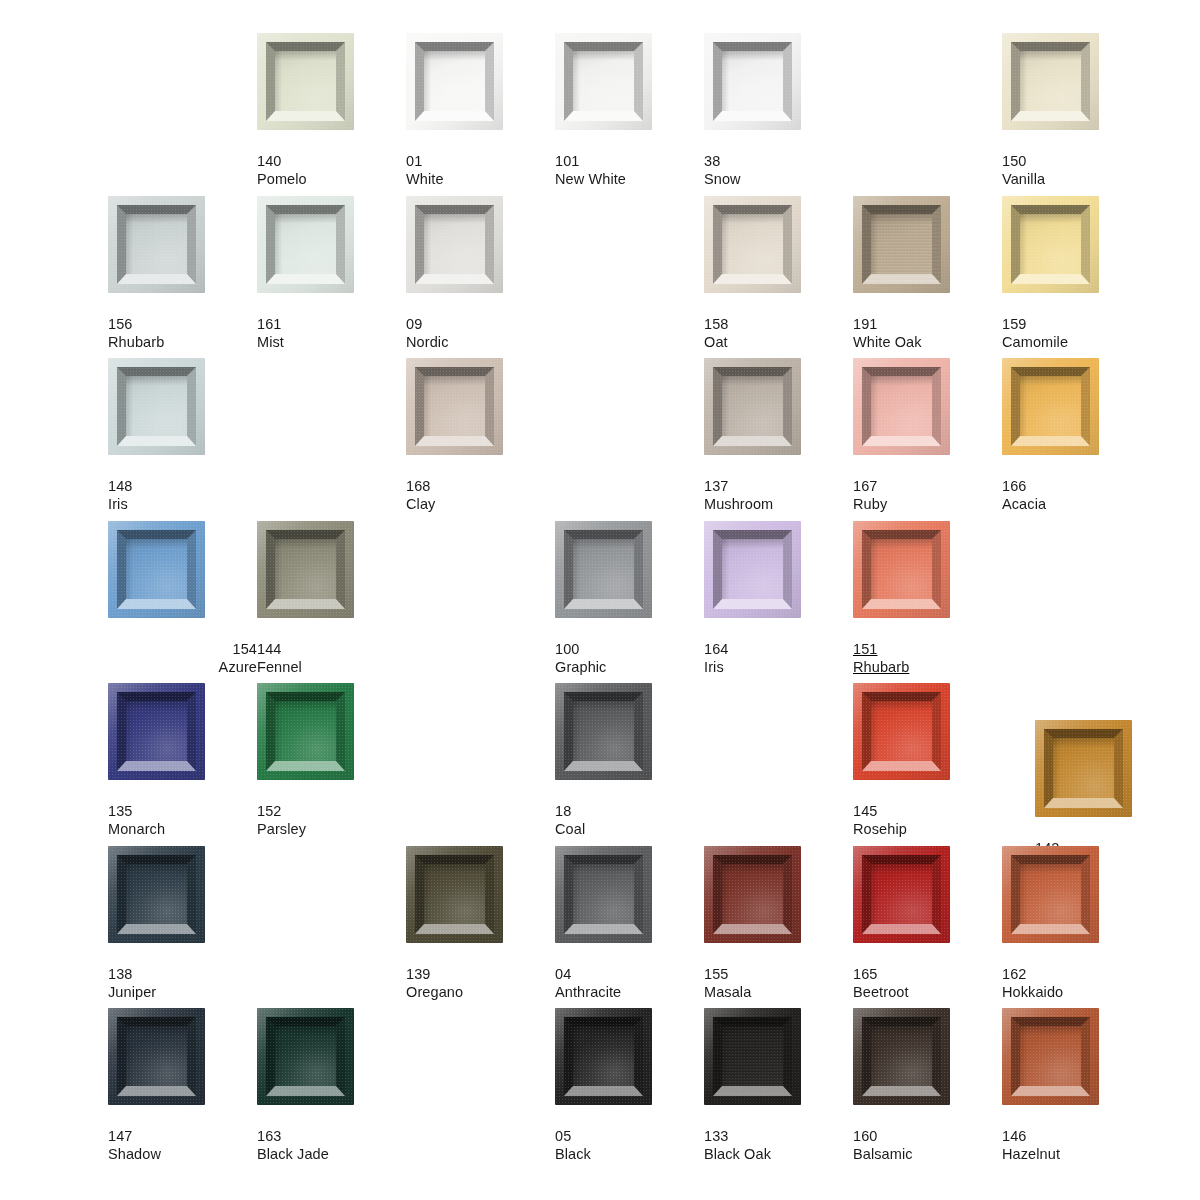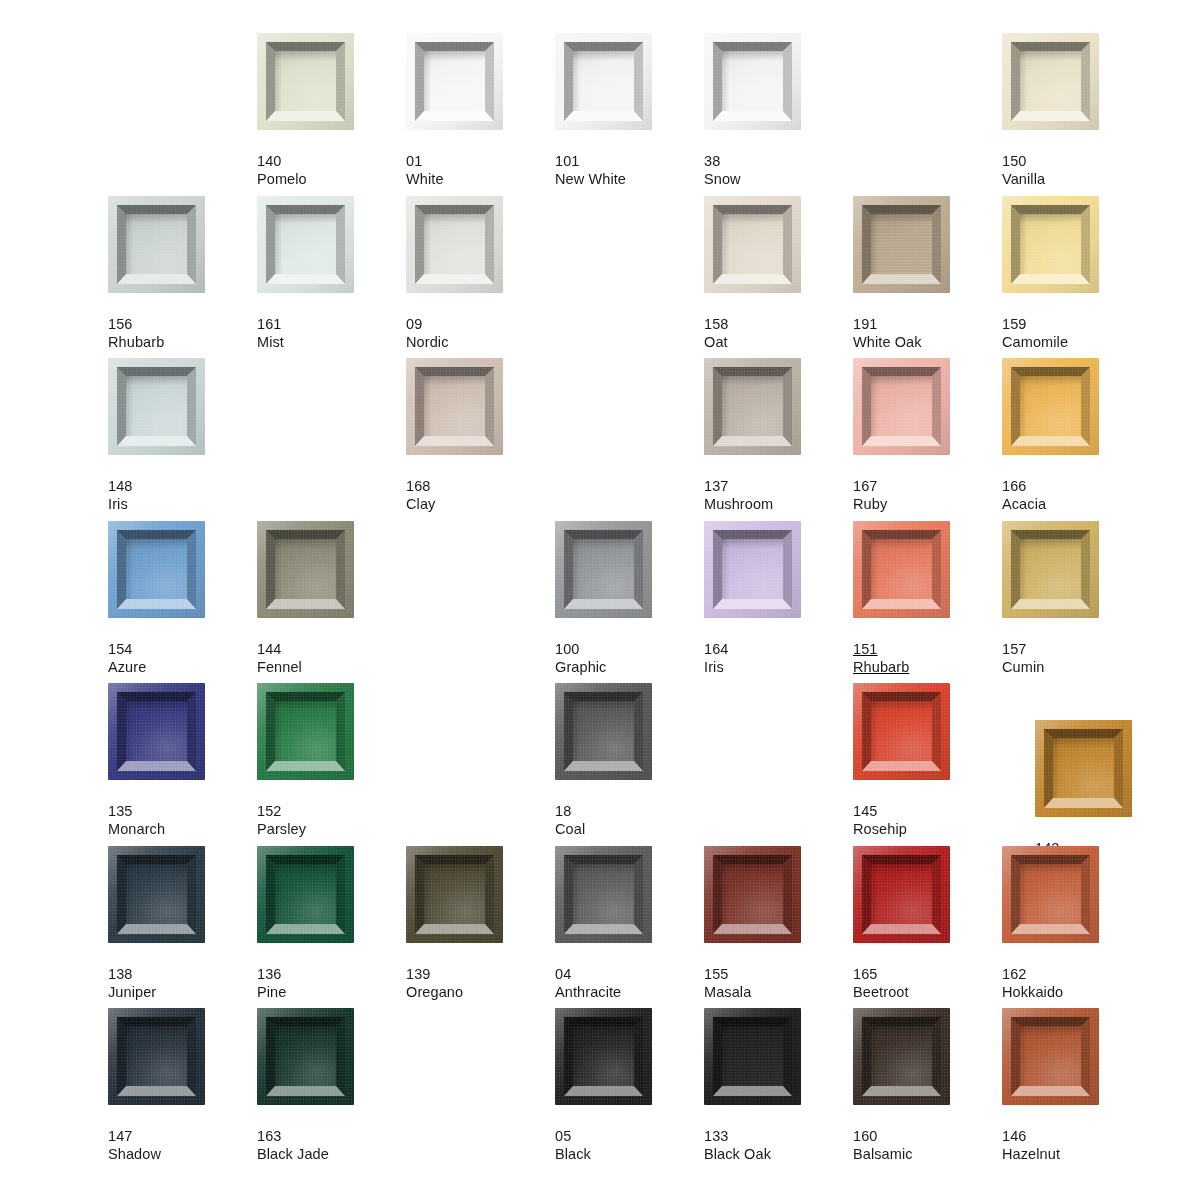--- a/index.html
+++ b/index.html
@@ -408,21 +408,21 @@
           <div class="bevel"></div>
           <div class="panel"></div>
           <div class="grain"></div>
         </div>
       </div>
       <div class="chip-label">
         <span class="chip-code">166</span>
         <span class="chip-name">Acacia</span>
       </div>
     </div>
-    <div class="swatch-cell" style="left: 108px; top: 520.5px;">
+    <div class="swatch-cell" style="left: 108px; top: 520.5px; text-align: right;">
       <div class="chip-wrap">
         <div class="chip" style="--base: #6e9fce;">
           <div class="rim"></div>
           <div class="bevel"></div>
           <div class="panel"></div>
           <div class="grain"></div>
         </div>
       </div>
       <div class="chip-label">
         <span class="chip-code">154</span>
@@ -478,34 +478,20 @@
           <div class="bevel"></div>
           <div class="panel"></div>
           <div class="grain"></div>
         </div>
       </div>
       <div class="chip-label">
         <span class="chip-code">151</span>
         <span class="chip-name">Rhubarb</span>
       </div>
     </div>
-    <div class="swatch-cell" style="left: 1002px; top: 520.5px;">
-      <div class="chip-wrap">
-        <div class="chip" style="--base: #cfb265;">
-          <div class="rim"></div>
-          <div class="bevel"></div>
-          <div class="panel"></div>
-          <div class="grain"></div>
-        </div>
-      </div>
-      <div class="chip-label">
-        <span class="chip-code">157</span>
-        <span class="chip-name">Cumin</span>
-      </div>
-    </div>
     <div class="swatch-cell" style="left: 108px; top: 683px;">
       <div class="chip-wrap">
         <div class="chip" style="--base: #363a7e;">
           <div class="rim"></div>
           <div class="bevel"></div>
           <div class="panel"></div>
           <div class="grain"></div>
         </div>
       </div>
       <div class="chip-label">
@@ -583,34 +569,20 @@
           <div class="bevel"></div>
           <div class="panel"></div>
           <div class="grain"></div>
         </div>
       </div>
       <div class="chip-label">
         <span class="chip-code">138</span>
         <span class="chip-name">Juniper</span>
       </div>
     </div>
-    <div class="swatch-cell" style="left: 257px; top: 845.5px;">
-      <div class="chip-wrap">
-        <div class="chip" style="--base: #14543a;">
-          <div class="rim"></div>
-          <div class="bevel"></div>
-          <div class="panel"></div>
-          <div class="grain"></div>
-        </div>
-      </div>
-      <div class="chip-label">
-        <span class="chip-code">136</span>
-        <span class="chip-name">Pine</span>
-      </div>
-    </div>
     <div class="swatch-cell" style="left: 406px; top: 845.5px;">
       <div class="chip-wrap">
         <div class="chip" style="--base: #4e4a36;">
           <div class="rim"></div>
           <div class="bevel"></div>
           <div class="panel"></div>
           <div class="grain"></div>
         </div>
       </div>
       <div class="chip-label">

